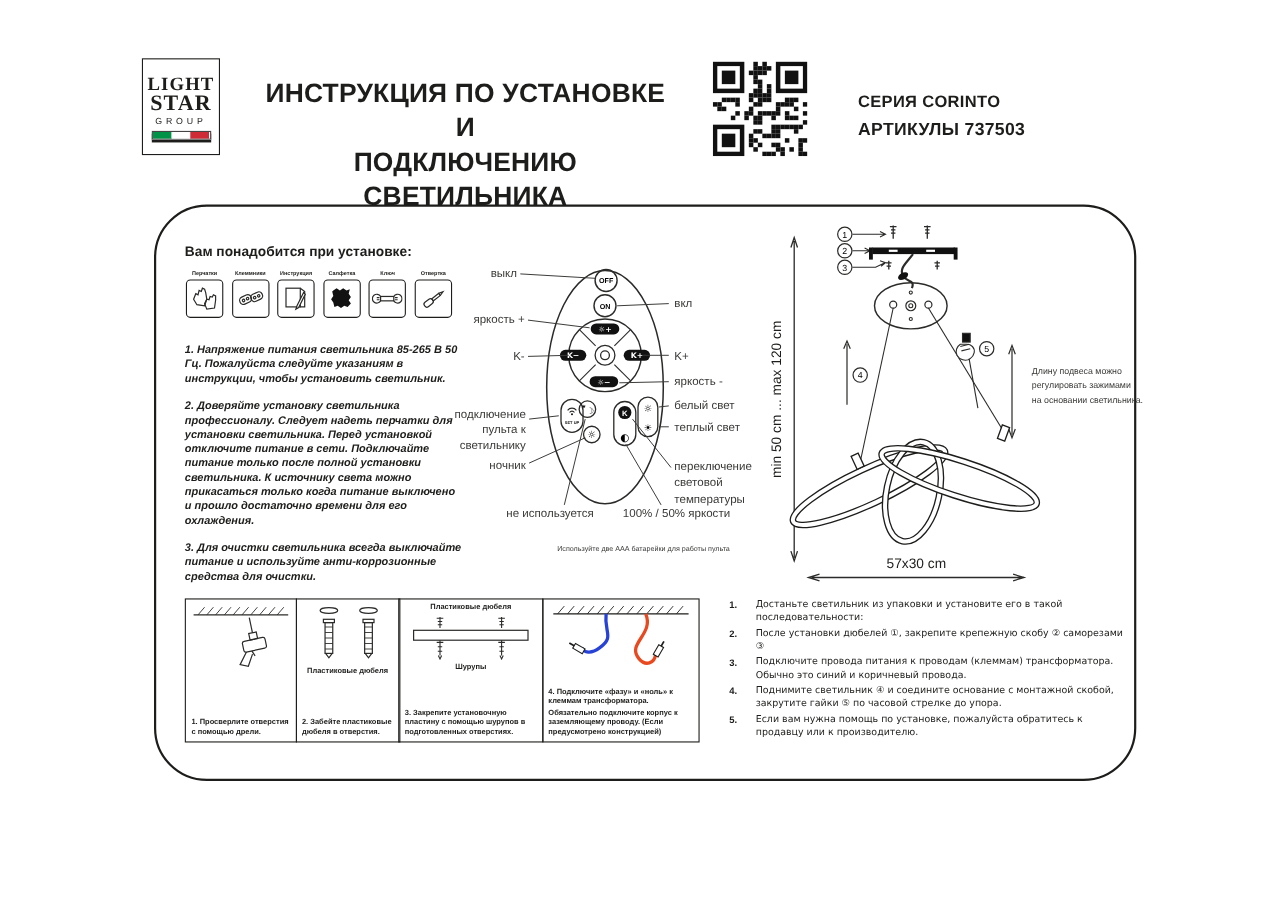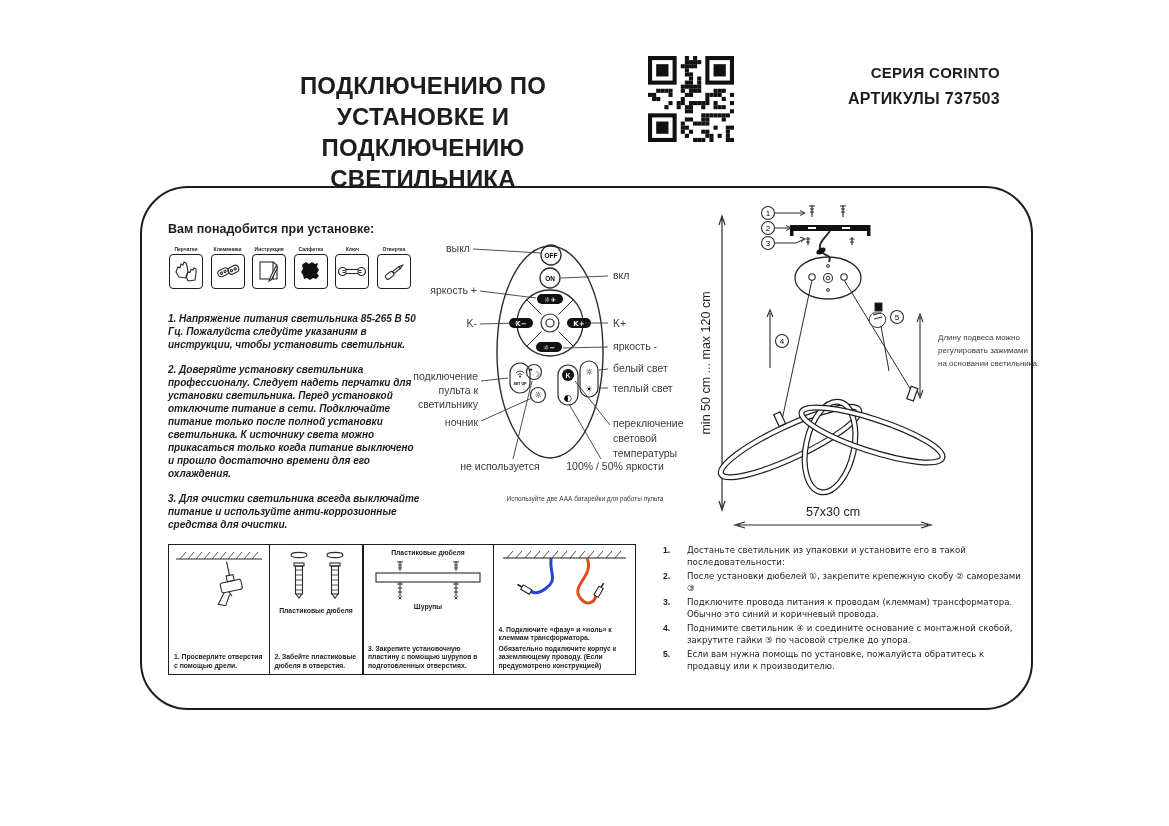--- a/index.html
+++ b/index.html
@@ -9,21 +9,21 @@
 
   
   .logo-box{left:129px;top:53px;width:71px;height:88px;border:1.5px solid #1d1d1b;
             display:flex;flex-direction:column;align-items:center;justify-content:center;box-sizing:border-box;}
   .logo-l1{font-family:"Liberation Serif","DejaVu Serif",serif;font-weight:700;font-size:17px;line-height:17px;letter-spacing:1px;}
   .logo-l2{font-family:"Liberation Serif","DejaVu Serif",serif;font-weight:700;font-size:20px;line-height:19px;letter-spacing:1px;}
   .logo-l3{font-size:8px;letter-spacing:3.5px;margin-top:2px;font-weight:400;}
   .flag{width:52px;height:6px;border:1px solid #444;display:flex;margin-top:4px;box-shadow:0 2.5px 0 #1d1d1b;}
   .flag div{flex:1;}
   .title{left:237px;top:70px;width:372px;text-align:center;font-weight:700;font-size:24px;line-height:31px;letter-spacing:.2px;}
-  .series-wrap{left:780px;top:64px;width:220px;text-align:right;}
+  .series-wrap{left:780px;top:84px;width:220px;text-align:left;}
   .series{font-weight:700;font-size:15px;letter-spacing:.3px;}
   .articles{font-weight:700;font-size:16px;margin-top:9px;letter-spacing:.3px;}
 
   
   .frame{left:140px;top:186px;width:893px;height:524px;border:2px solid #1d1d1b;border-radius:48px;box-sizing:border-box;}
 
   
   .tools-head{left:168px;top:222px;font-weight:700;font-size:12.5px;}
   .tools-row{left:168px;top:246px;width:244px;display:flex;justify-content:space-between;}
   .tool{width:36px;display:flex;flex-direction:column;align-items:center;}
@@ -56,23 +56,33 @@
   .dim{font-size:12.5px;fill:#1d1d1b;}
   .note{font-size:8px;fill:#3a3a38;}
   .ln{stroke:#3a3a38;stroke-width:.9;fill:none;}
   .ot{stroke:#2b2b29;fill:none;}
 </style>
 </head>
 <body>
 
 <div class="page">
 
+  <div class="abs logo-box">
+    <div class="logo-l1">LIGHT</div>
+    <div class="logo-l2">STAR</div>
+    <div class="logo-l3">GROUP</div>
+    <div class="flag">
+      <div style="background:#009246"></div>
+        <div style="background:#ffffff"></div>
+        <div style="background:#ce2b37"></div>
+    </div>
+  </div>
 
   <div class="abs title">
-    <div>ПОДКЛЮЧЕНИЮ ПО УСТАНОВКЕ И</div>
+    <div>ИНСТРУКЦИЯ ПО УСТАНОВКЕ И</div>
     <div>ПОДКЛЮЧЕНИЮ СВЕТИЛЬНИКА</div>
   </div>
 
   <div class="abs" style="left:648px;top:56px;">
     <svg id="qr" width="86" height="86" viewBox="0 0 84 84">
         <rect x="0" y="0" width="84" height="84" fill="#fff"></rect>
         <rect x="36" y="0" width="4" height="4" fill="#111"></rect>
         <rect x="44" y="0" width="4" height="4" fill="#111"></rect>
         <rect x="36" y="4" width="4" height="4" fill="#111"></rect>
         <rect x="40" y="4" width="4" height="4" fill="#111"></rect>

